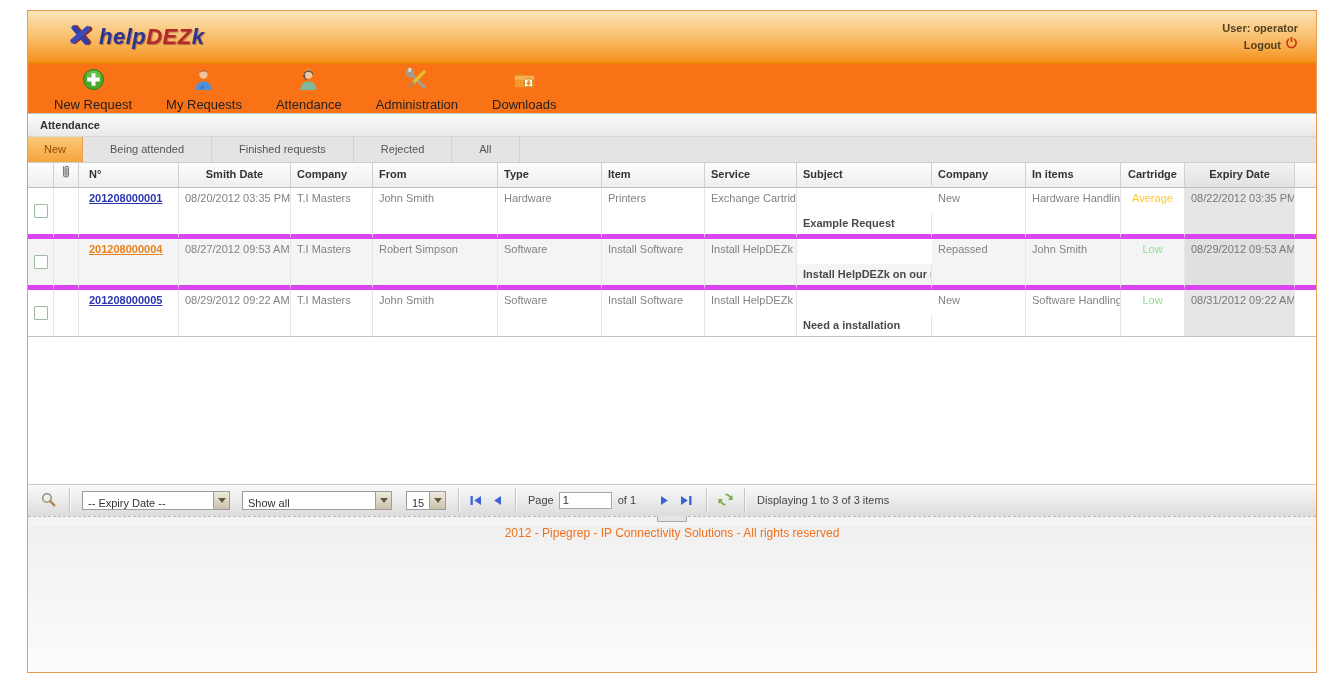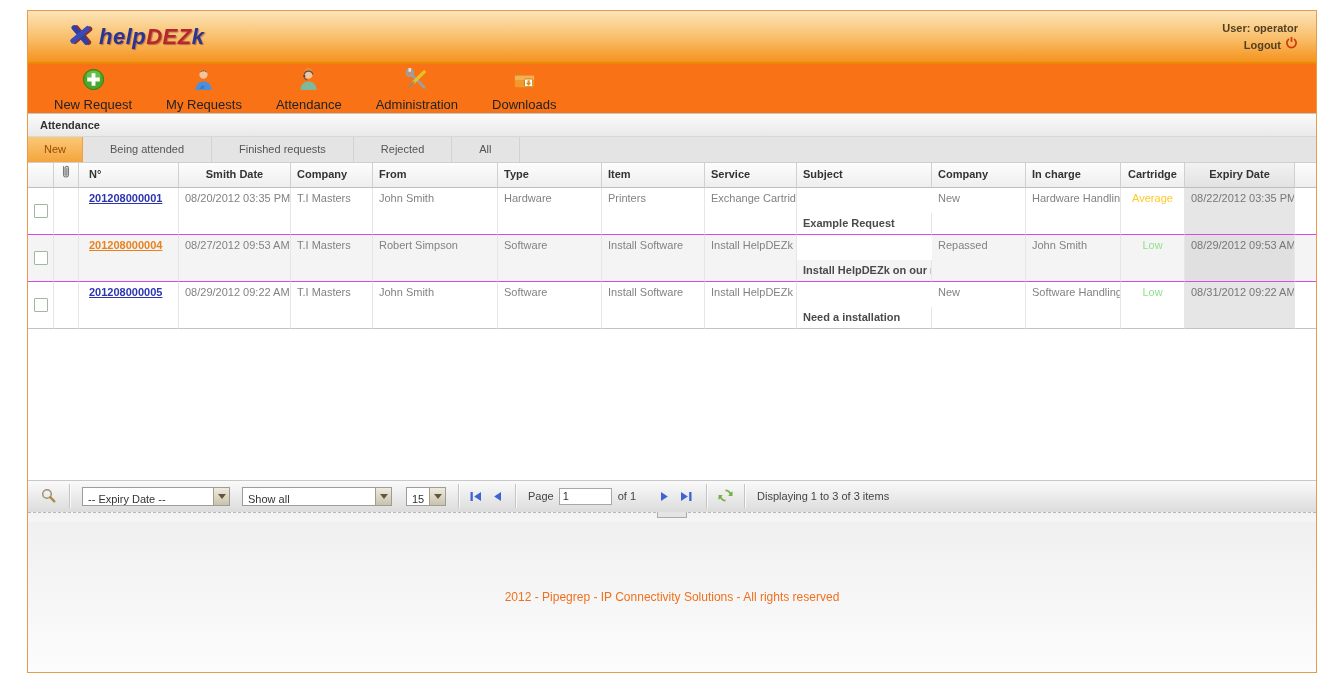--- a/index.html
+++ b/index.html
@@ -28,21 +28,21 @@
   .tabs { flex:0 0 26px; background:#E4E4E4; border-bottom:1px solid #CFCFCF; display:flex; font-size:11px; color:#555; }
   .tab { line-height:25px; padding:0 27px; border-right:1px solid #D2D2D2; cursor:pointer; white-space:nowrap; }
   .tab:first-child { padding:0 16px; }
   .tab.active { background:linear-gradient(#FAC878,#F5A53C); color:#9C4A00; border-right-color:#E8A04C; }
 
   
   .grid-header { display:flex; flex:0 0 24px; }
   .hcell { flex-shrink:0; background:linear-gradient(#FDFDFD,#EEEEEE); border-right:1px solid #D0D0D0; border-bottom:1px solid #BEBEBE; font-size:11px; font-weight:bold; color:#333; line-height:22px; padding:0 6px; white-space:nowrap; overflow:hidden; cursor:pointer; }
   .hfiller { flex:1; background:linear-gradient(#FDFDFD,#EEEEEE); border-bottom:1px solid #BEBEBE; }
   .grid-row { display:flex; flex:0 0 22px; background:#fff; }
-  .cell { flex-shrink:0; border-right:1px solid #E6E6E6; border-bottom:1px solid #d946ef; font-size:11px; color:#828282; line-height:21px; padding:0 6px; white-space:nowrap; overflow:hidden; }
+  .cell { flex-shrink:0; border-right:1px solid #E6E6E6; border-bottom:5px solid #d946ef; font-size:11px; color:#828282; line-height:21px; padding:0 6px; white-space:nowrap; overflow:hidden; }
   .grid-row.alt .cell { background:#F4F4F4; }
   .grid-row:last-child .cell { border-bottom:1px solid #C2C2C2; }
   .col-select { width:26px; display:flex; align-items:center; justify-content:center; padding:0; }
   .col-attachment { width:25px; text-align:center; padding:0; }
   .hcell.col-attachment { display:flex; align-items:center; justify-content:center; }
   .col-number { width:100px; padding-left:10px; }
   .col-entry_date { width:112px; text-align:center; }
   .col-company { width:82px; }
   .col-from { width:125px; }
   .col-type { width:104px; }
@@ -73,21 +73,21 @@
   .fakeselect .txt { font-size:11px; color:#333; white-space:nowrap; overflow:hidden; }
   .sel-btn { width:16px; height:17px; background:linear-gradient(#EFEBDE,#C9C2AC); border-left:1px solid #A69D86; display:flex; align-items:center; justify-content:center; flex-shrink:0; }
   .sel-arrow { width:0; height:0; border-left:4px solid transparent; border-right:4px solid transparent; border-top:5px solid #5E5743; }
   .page-input { width:53px; height:17px; border:1px solid #A8A8A8; font-size:11px; padding:0 3px; color:#333; font-family:"Liberation Sans",sans-serif; }
   .navbtn { width:17px; height:16px; display:flex; align-items:center; justify-content:center; cursor:pointer; flex-shrink:0; }
   .iconbtn { cursor:pointer; display:flex; align-items:center; flex-shrink:0; }
 
   
   .splitter { flex:0 0 10px; border-top:1px dashed #B8B8B8; background:linear-gradient(#F2F2F2,#F6F6F6); position:relative; }
   .split-handle { position:absolute; left:50%; top:-1px; transform:translateX(-50%); width:30px; height:6px; background:#E4E4E4; border:1px solid #ABABAB; border-top:none; cursor:row-resize; }
-  .footer-area { flex:1; background:linear-gradient(#F0F0F0,#FCFCFC); display:flex; align-items:center; justify-content:center; }
+  .footer-area { flex:1; background:linear-gradient(#F0F0F0,#FCFCFC); display:flex; align-items:flex-start; justify-content:center; }
   .copyright { font-size:12px; color:#F2701D; }
 </style>
 </head>
 <body>
 
 <div class="app">
 
   <div class="hdr">
     <div class="logo">
       <span>
@@ -200,21 +200,21 @@
     </div>
     <div class="hcell col-number">N°</div>
     <div class="hcell col-entry_date">Smith Date</div>
     <div class="hcell col-company">Company</div>
     <div class="hcell col-from">From</div>
     <div class="hcell col-type">Type</div>
     <div class="hcell col-item">Item</div>
     <div class="hcell col-service">Service</div>
     <div class="hcell col-subject">Subject</div>
     <div class="hcell col-status">Company</div>
-    <div class="hcell col-in_charge">In charge</div>
+    <div class="hcell col-in_charge">In items</div>
     <div class="hcell col-priority">Cartridge</div>
     <div class="hcell col-expiry_date">Expiry Date</div>
     <div class="hfiller"></div>
   </div>
 
   <div id="grid-body">
       <div class="grid-row">
         <div class="cell col-select">
           <span class="checkbox"></span>
         </div>

